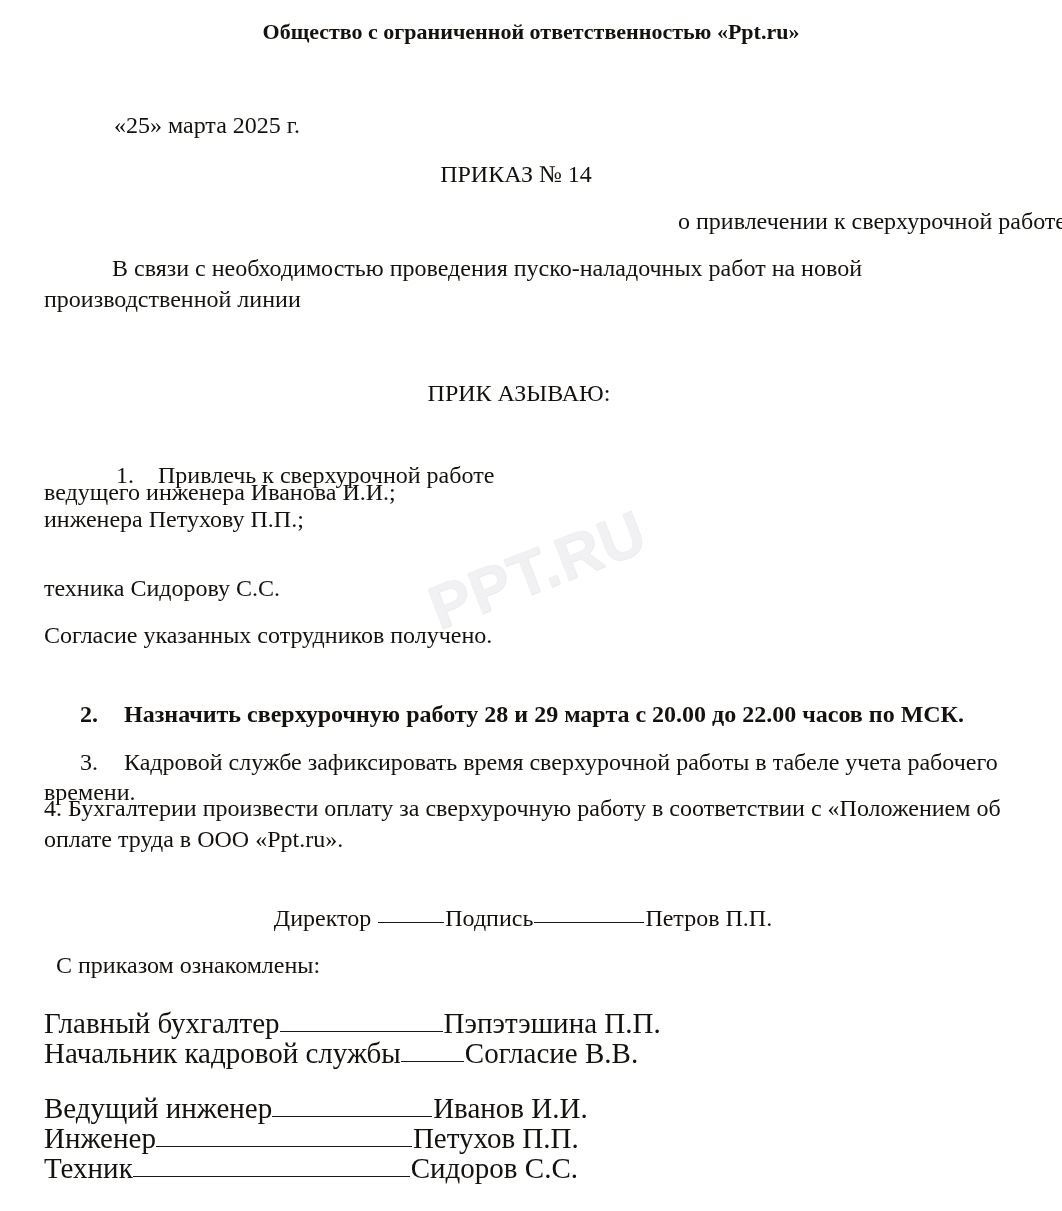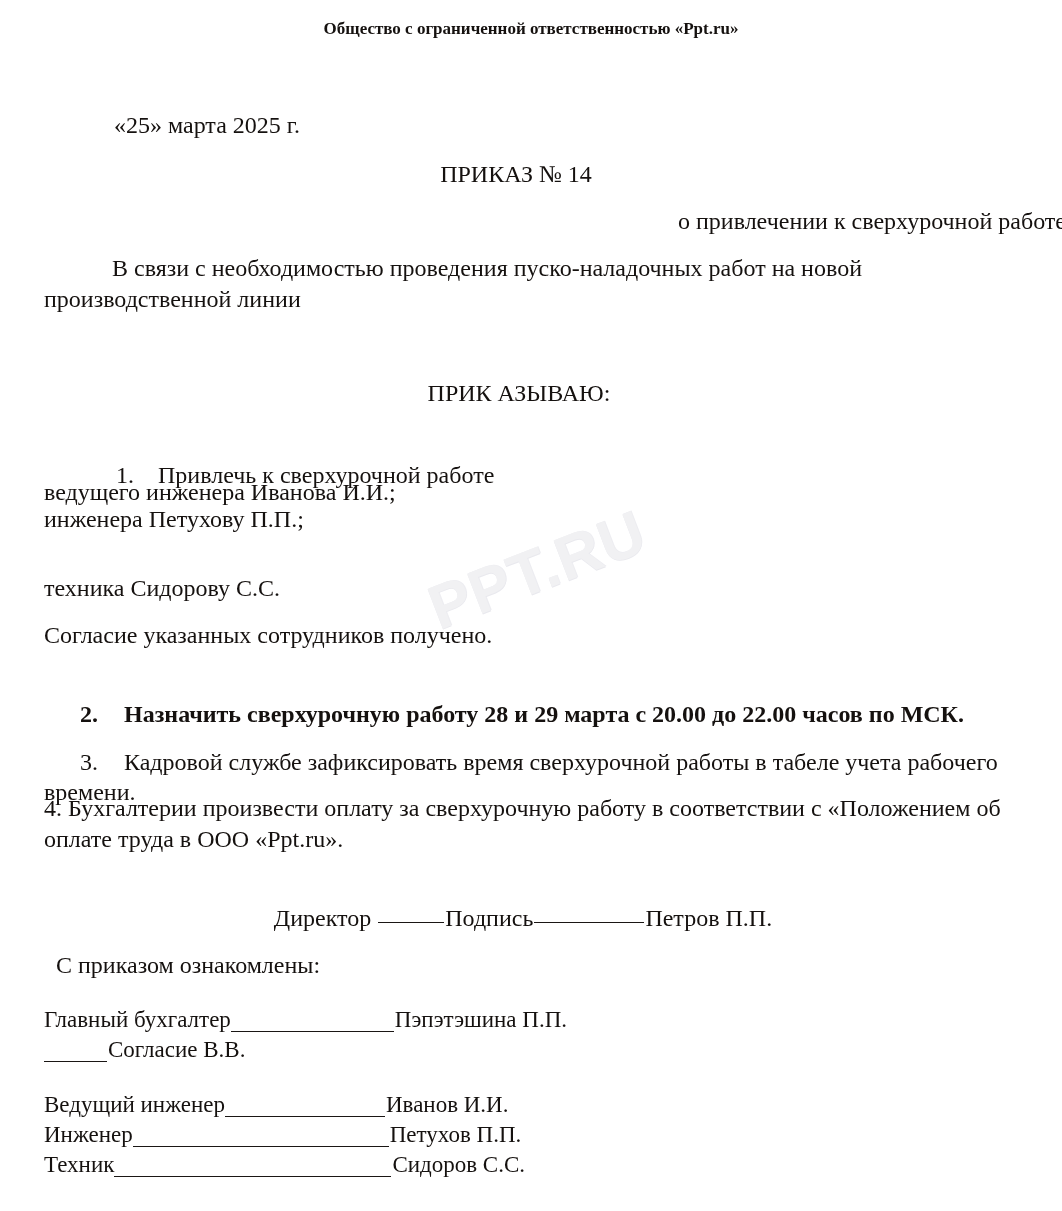--- a/index.html
+++ b/index.html
@@ -62,21 +62,21 @@
     line-height: 1.28;
     white-space: pre-wrap;
   }
 
   .org-header {
     left: 0;
     top: 18px;
     width: 1062px;
     text-align: center;
     font-weight: bold;
-    font-size: 17px;
+    font-size: 22px;
   }
 
   .date-line {
     left: 114px;
     top: 110px;
   }
 
   .doc-number {
     left: 0;
     top: 159px;
@@ -155,21 +155,21 @@
 
   .ack-heading {
     left: 56px;
     top: 950px;
   }
 
   
   .ack-block {
     position: absolute;
     left: 44px;
-    font-size: 23px;
+    font-size: 29px;
   }
   #ack-block-1 { top: 1007px; }
   #ack-block-2 { top: 1092px; }
 
   .ack-row {
     display: flex;
     align-items: baseline;
     height: 30px;
   }
   .ack-row .role {
@@ -243,20 +243,21 @@
 
     <div class="line ack-heading">С приказом ознакомлены:</div>
 
     <div class="ack-block" id="ack-block-1">
       <div class="ack-row">
         <span class="role">Главный бухгалтер</span>
         <span class="fill" style="width:163px"></span>
         <span class="person">Пэпэтэшина П.П.</span>
       </div>
       <div class="ack-row">
+        <span class="role">Начальник кадровой службы</span>
         <span class="fill" style="width:63px"></span>
         <span class="person">Согласие В.В.</span>
       </div>
     </div>
 
     <div class="ack-block" id="ack-block-2">
       <div class="ack-row">
         <span class="role">Ведущий инженер</span>
         <span class="fill" style="width:160px"></span>
         <span class="person">Иванов И.И.</span>

